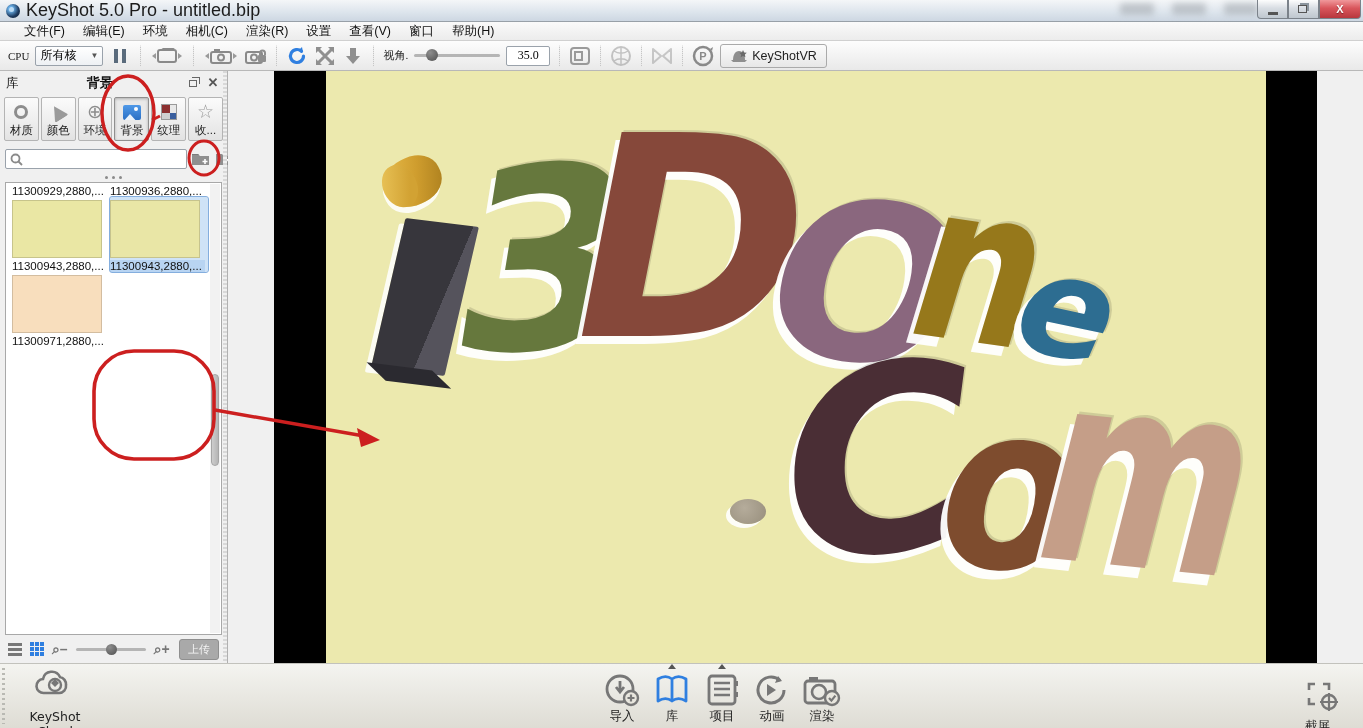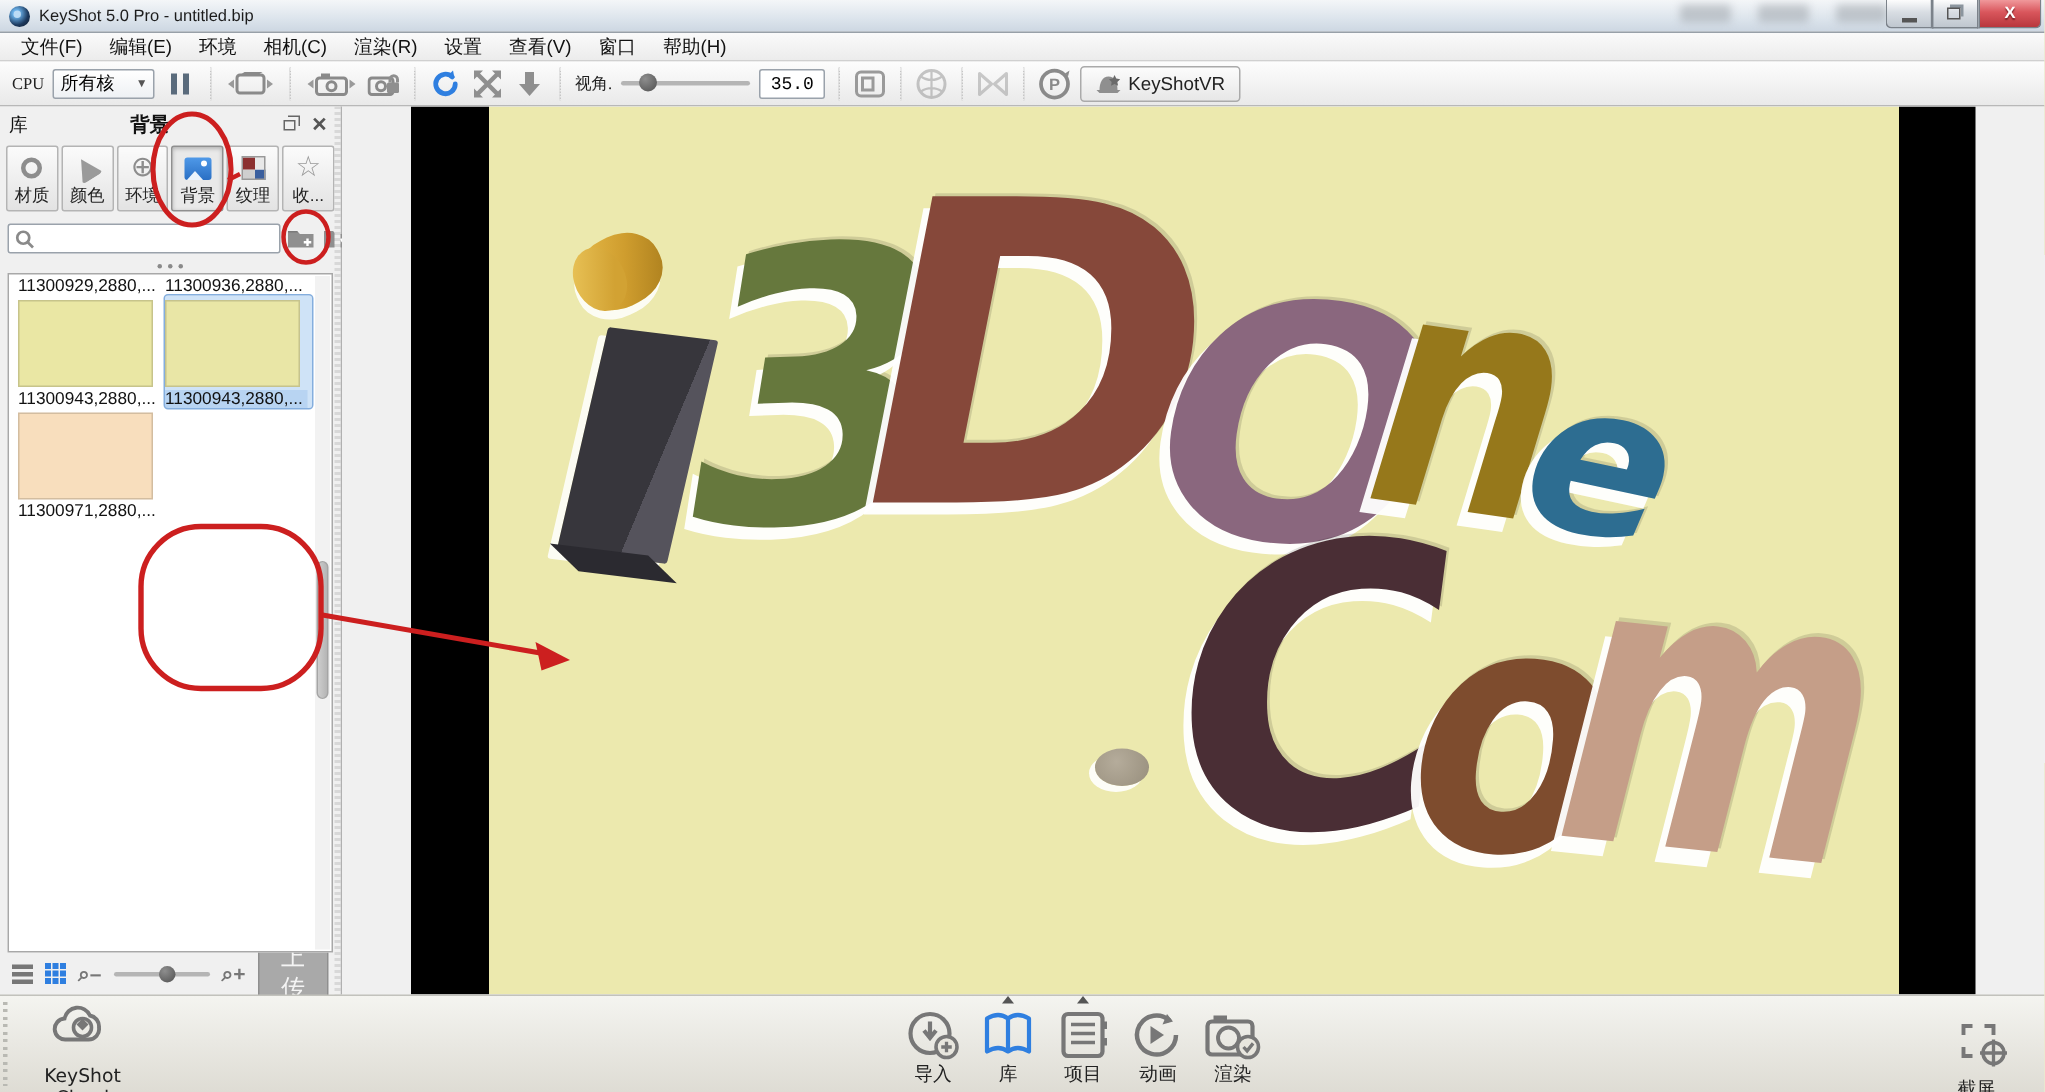--- a/index.html
+++ b/index.html
@@ -3,45 +3,45 @@
 <meta charset="utf-8">
 <style>
   * { margin:0; padding:0; box-sizing:border-box; }
   html,body { width:1363px; height:728px; overflow:hidden; }
   body { font-family:"Liberation Sans", sans-serif; font-size:12px; background:#ececec; position:relative; }
 
   
   .titlebar { height:22px; background:linear-gradient(#f4f6f8,#dce4ec 60%,#cdd7e2); border-bottom:1px solid #98a0a8; display:flex; align-items:center; padding:0 6px; position:relative; }
   .app-icon { width:14px; height:14px; border-radius:50%; background:radial-gradient(circle at 35% 35%, #6ab0e8 18%, #1d3a5f 60%, #0a1524); margin-right:6px; position:relative; }
   .app-icon::after{ content:""; position:absolute; left:3px; top:3px; width:5px; height:5px; border-radius:50%; background:#cfe6f8; opacity:.8;}
-  .title-text { font-size:11px; color:#1c1c1c; }
+  .title-text { font-size:18px; color:#1c1c1c; }
   .blur-items { position:absolute; right:105px; top:3px; display:flex; gap:18px; filter:blur(3px); opacity:.5; }
   .blur-items i { display:block; width:34px; height:12px; background:#9aa0a6; border-radius:2px; }
   .win-buttons { position:absolute; right:2px; top:0; display:flex; }
   .win-btn { width:31px; height:19px; border:1px solid #7b828a; border-top:none; background:linear-gradient(#fdfdfd,#d8dde3 45%,#bfc7cf); display:flex; align-items:center; justify-content:center; color:#444; font-size:11px; font-weight:bold; }
   .win-btn.min { border-radius:0 0 0 4px; }
   .win-btn.close { width:42px; background:linear-gradient(#f0989b,#d9565c 45%,#b8373d); color:#fff; border-radius:0 0 4px 0; text-shadow:0 1px 1px #7a2024;}
   .min-glyph{ width:10px; height:3px; background:#555; margin-top:8px;}
   .restore-glyph{ width:9px; height:8px; border:1px solid #555; box-shadow:2px -2px 0 -0px #8b959e; margin-right:2px;}
 
   
-  .menubar { height:19px; background:linear-gradient(#fafafa,#ececec); border-bottom:1px solid #d0d0d0; display:flex; align-items:center; padding-left:5px; }
+  .menubar { height:19px; background:linear-gradient(#fafafa,#ececec); border-bottom:1px solid #d0d0d0; display:flex; align-items:center; padding-left:15px; }
   .menu-item { padding:2px 9px; font-size:12.5px; color:#111; cursor:default; }
 
   
   .toolbar { height:30px; background:linear-gradient(#fdfdfd,#e9e9e9); border-bottom:1px solid #b8b8b8; display:flex; align-items:center; padding:0 8px; gap:6px; }
   .tb-sep { width:1px; height:22px; background:#c6c6c6; border-left:1px dotted #e9e9e9; margin:0 3px; }
   .tb-label { font-size:11px; color:#222;font-family:Liberation Serif, serif; }
   .cores-select { height:20px; width:68px; border:1px solid #9aa2ab; border-radius:2px; background:linear-gradient(#fff,#eef1f4); display:flex; align-items:center; justify-content:space-between; padding:0 4px; font-size:12px; }
   .cores-select .carat{ font-size:8px; color:#555; }
   .tb-icon { display:flex; align-items:center; justify-content:center; height:24px; min-width:22px; }
   .vr-btn { display:flex; align-items:center; gap:4px; height:24px; padding:0 9px; border:1px solid #aaa; border-radius:3px; background:linear-gradient(#fcfcfc,#e7e7e7); font-size:12.5px; color:#222; }
   .slider { width:86px; height:3px; background:#b5b5b5; border-radius:2px; position:relative; }
   .slider .knob { position:absolute; top:-5px; width:12px; height:12px; border-radius:50%; background:radial-gradient(circle at 35% 30%,#8e8e8e,#4f4f4f); }
-  .num-box { width:44px; height:20px; border:1px solid #9aa2ab; border-radius:2px; background:#fff; font-size:12px; text-align:center; font-family:Liberation Mono, monospace; }
+  .num-box { width:44px; height:20px; border:1px solid #9aa2ab; border-radius:2px; background:#fff; font-size:12px; text-align:center; font-family:Liberation Serif, serif; }
 
   
   .content { display:flex; height:592px; position:relative; }
 
   
   .panel { width:228px; background:#f0f0f0; border-right:1px solid #b0b0b0; position:relative; display:flex; flex-direction:column; }
   .panel::after{ content:""; position:absolute; right:0; top:0; bottom:0; width:4px; background:repeating-linear-gradient(#d8d8d8 0 2px, #f0f0f0 2px 4px); }
   .panel-header { height:24px; display:flex; align-items:center; padding:0 6px; }
   .panel-header .ph-label { font-size:12.5px; color:#111; }
   .panel-header .ph-title { flex:1; text-align:center; font-weight:bold; font-size:13px; color:#111; }
@@ -94,21 +94,21 @@
   .thumb-scroll { position:absolute; right:1px; top:1px; bottom:1px; width:10px; background:#f2f2f2; }
   .thumb-scroll .handle { position:absolute; left:1px; width:8px; top:190px; height:92px; background:linear-gradient(90deg,#cdcdcd,#b5b5b5); border-radius:4px; border:1px solid #a5a5a5; }
 
   .panel-bottom { height:28px; display:flex; align-items:center; padding:0 8px; gap:8px; }
   .pb-list { display:flex; flex-direction:column; gap:2px; }
   .pb-list i { width:14px; height:3px; background:#777; }
   .pb-grid { display:grid; grid-template-columns:repeat(3,4px); grid-gap:1px; }
   .pb-grid i { width:4px; height:4px; background:#2f7fe0; }
   .pb-slider { width:70px; height:3px; background:#b5b5b5; border-radius:2px; position:relative; }
   .pb-slider .knob { position:absolute; left:30px; top:-4px; width:11px; height:11px; border-radius:50%; background:radial-gradient(circle at 35% 30%,#8e8e8e,#4f4f4f); }
-  .upload-btn { margin-left:auto; background:#a9a9a9; border:1px solid #8f8f8f; border-radius:3px; color:#f4f4f4; font-size:16px; padding:2px 8px; }
+  .upload-btn { margin-left:auto; background:#a9a9a9; border:1px solid #8f8f8f; border-radius:3px; color:#f4f4f4; font-size:11px; padding:2px 8px; }
   .mag { font-size:14px; color:#777; font-weight:bold; }
 
   
   .viewport { flex:1; background:#f0f0f0; position:relative; overflow:hidden; }
   .bar-black { position:absolute; top:0; bottom:0; background:#000; }
   .bar-left { left:46px; width:52px; }
   .bar-right { left:1038px; width:51px; }
   .backplate { position:absolute; left:98px; top:0; width:940px; bottom:0; overflow:hidden; }
 
   .letter { position:absolute; font-family:"DejaVu Sans","Liberation Sans",sans-serif; font-weight:bold; font-style:italic; line-height:1; text-shadow:-6px 8px 0 rgba(255,255,255,.95), 2px -2px 0 rgba(0,0,0,.12); transform-origin:center; }

